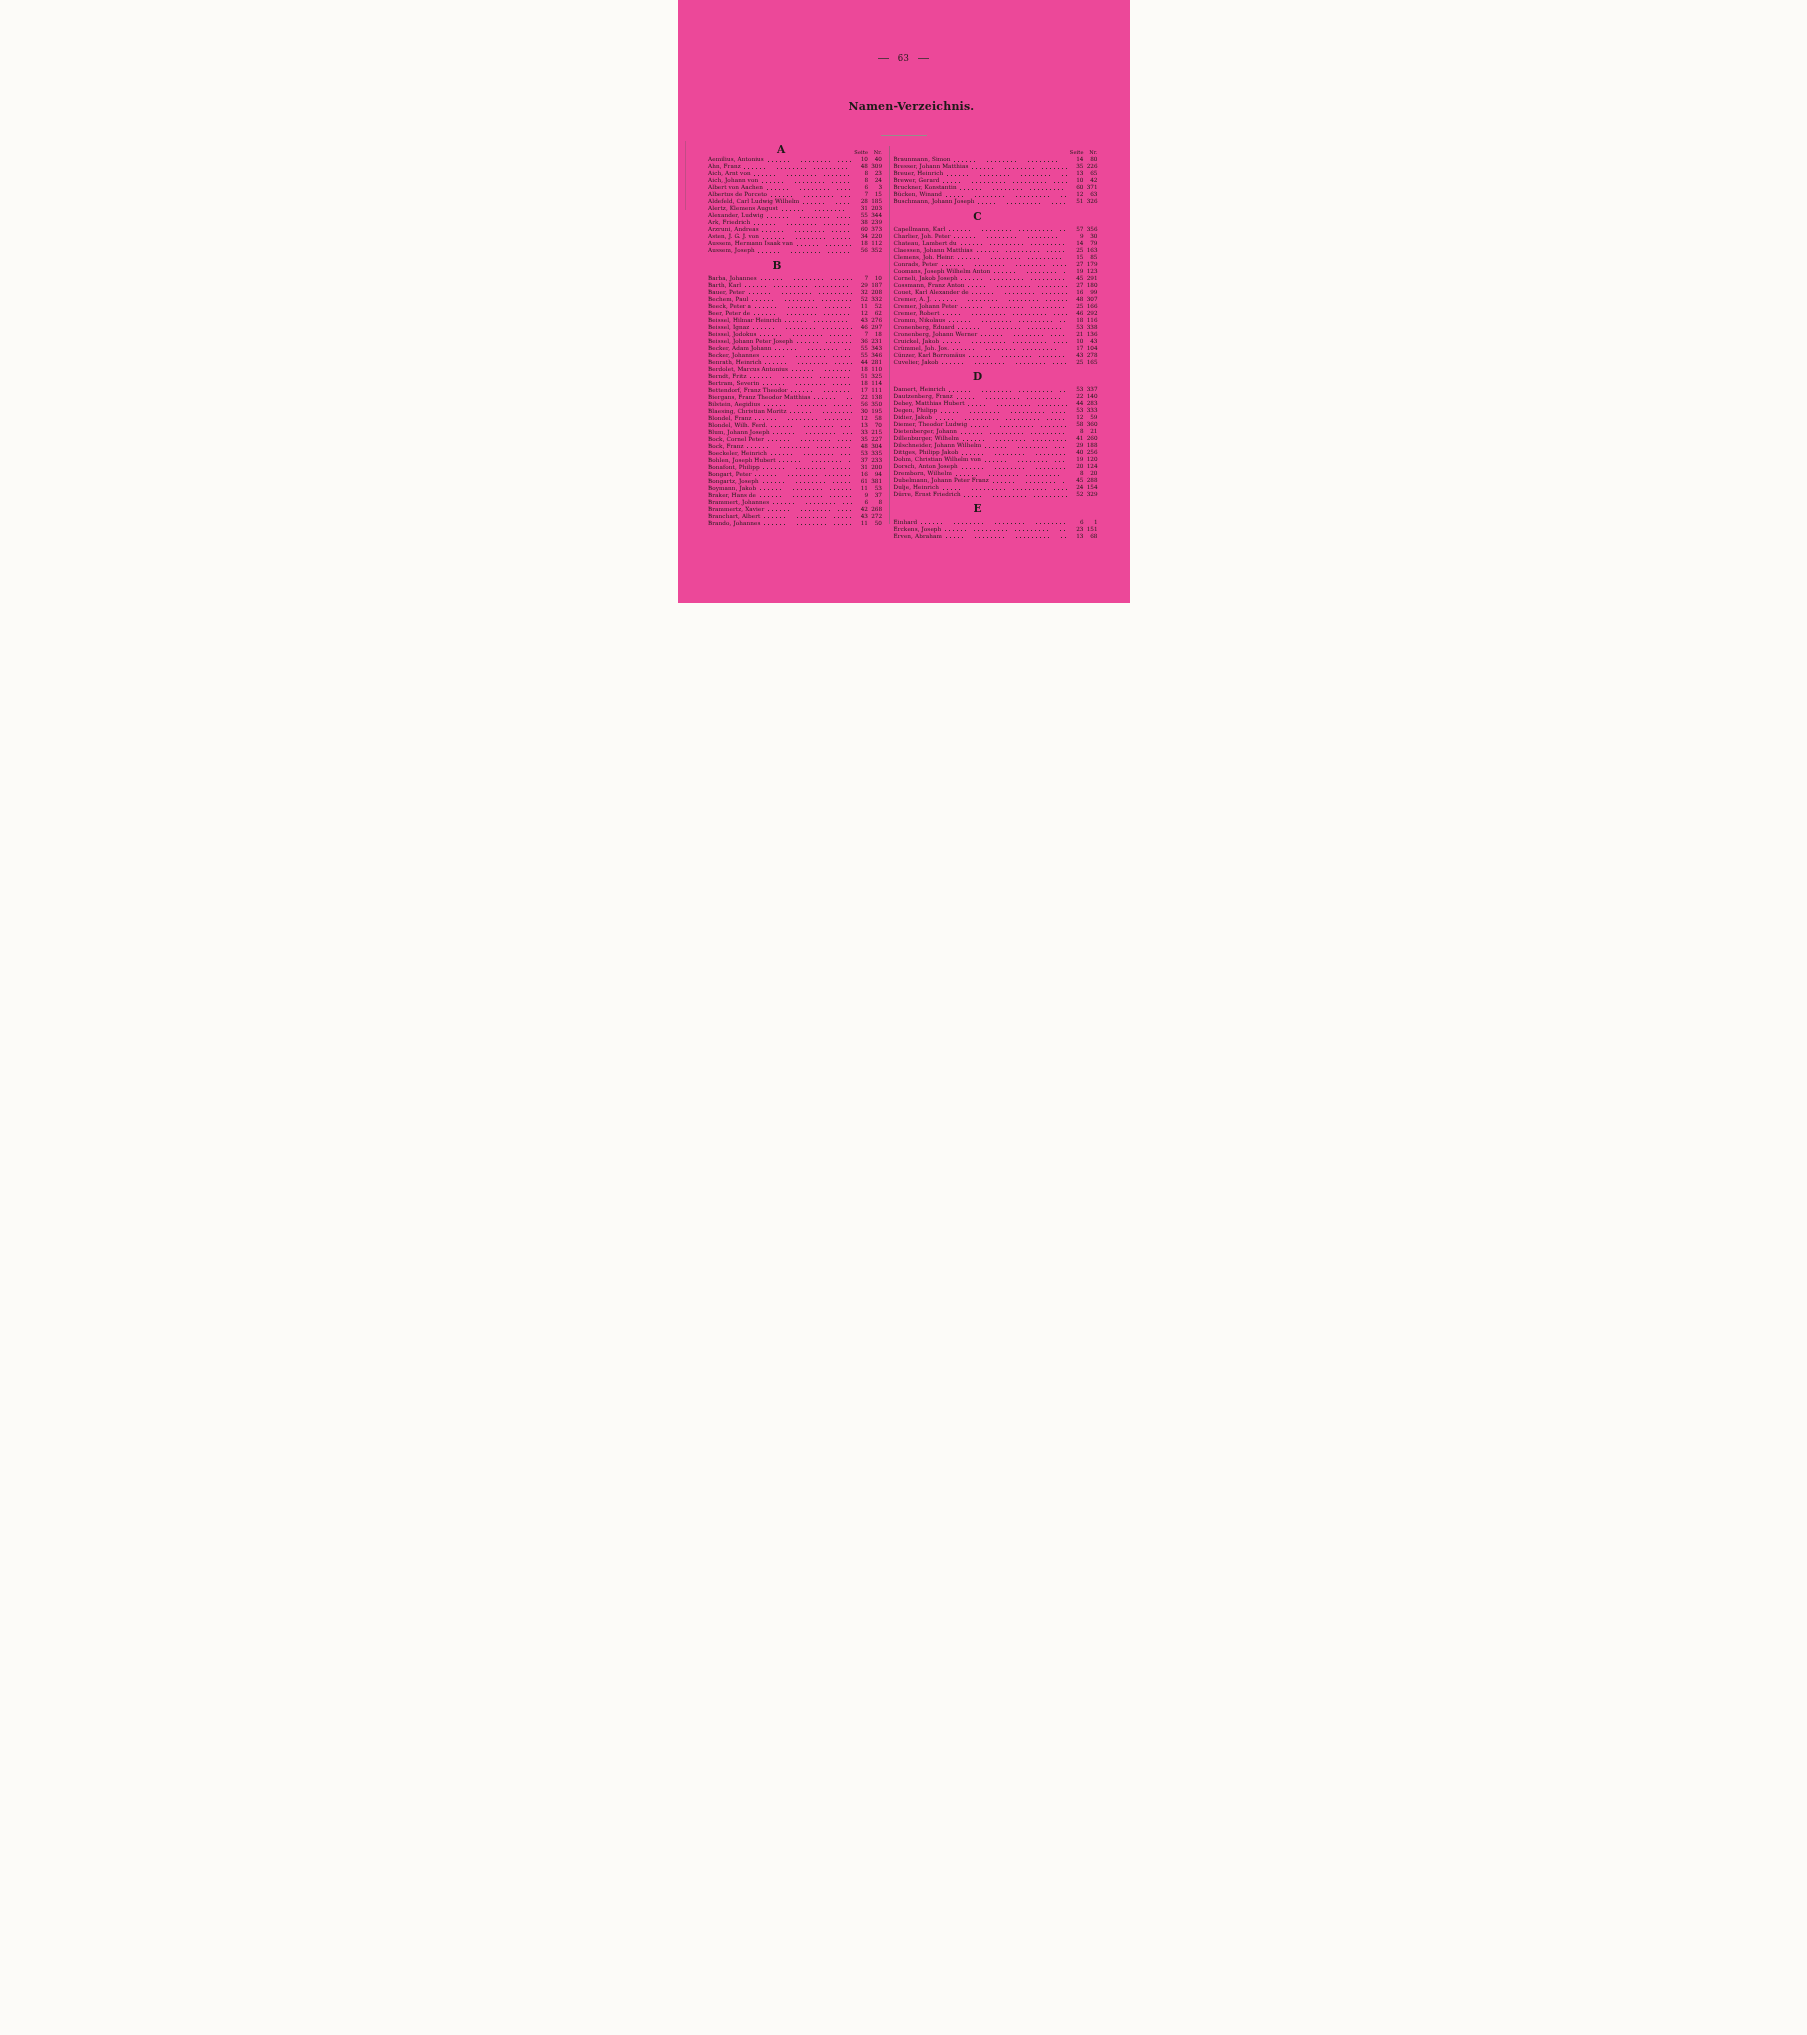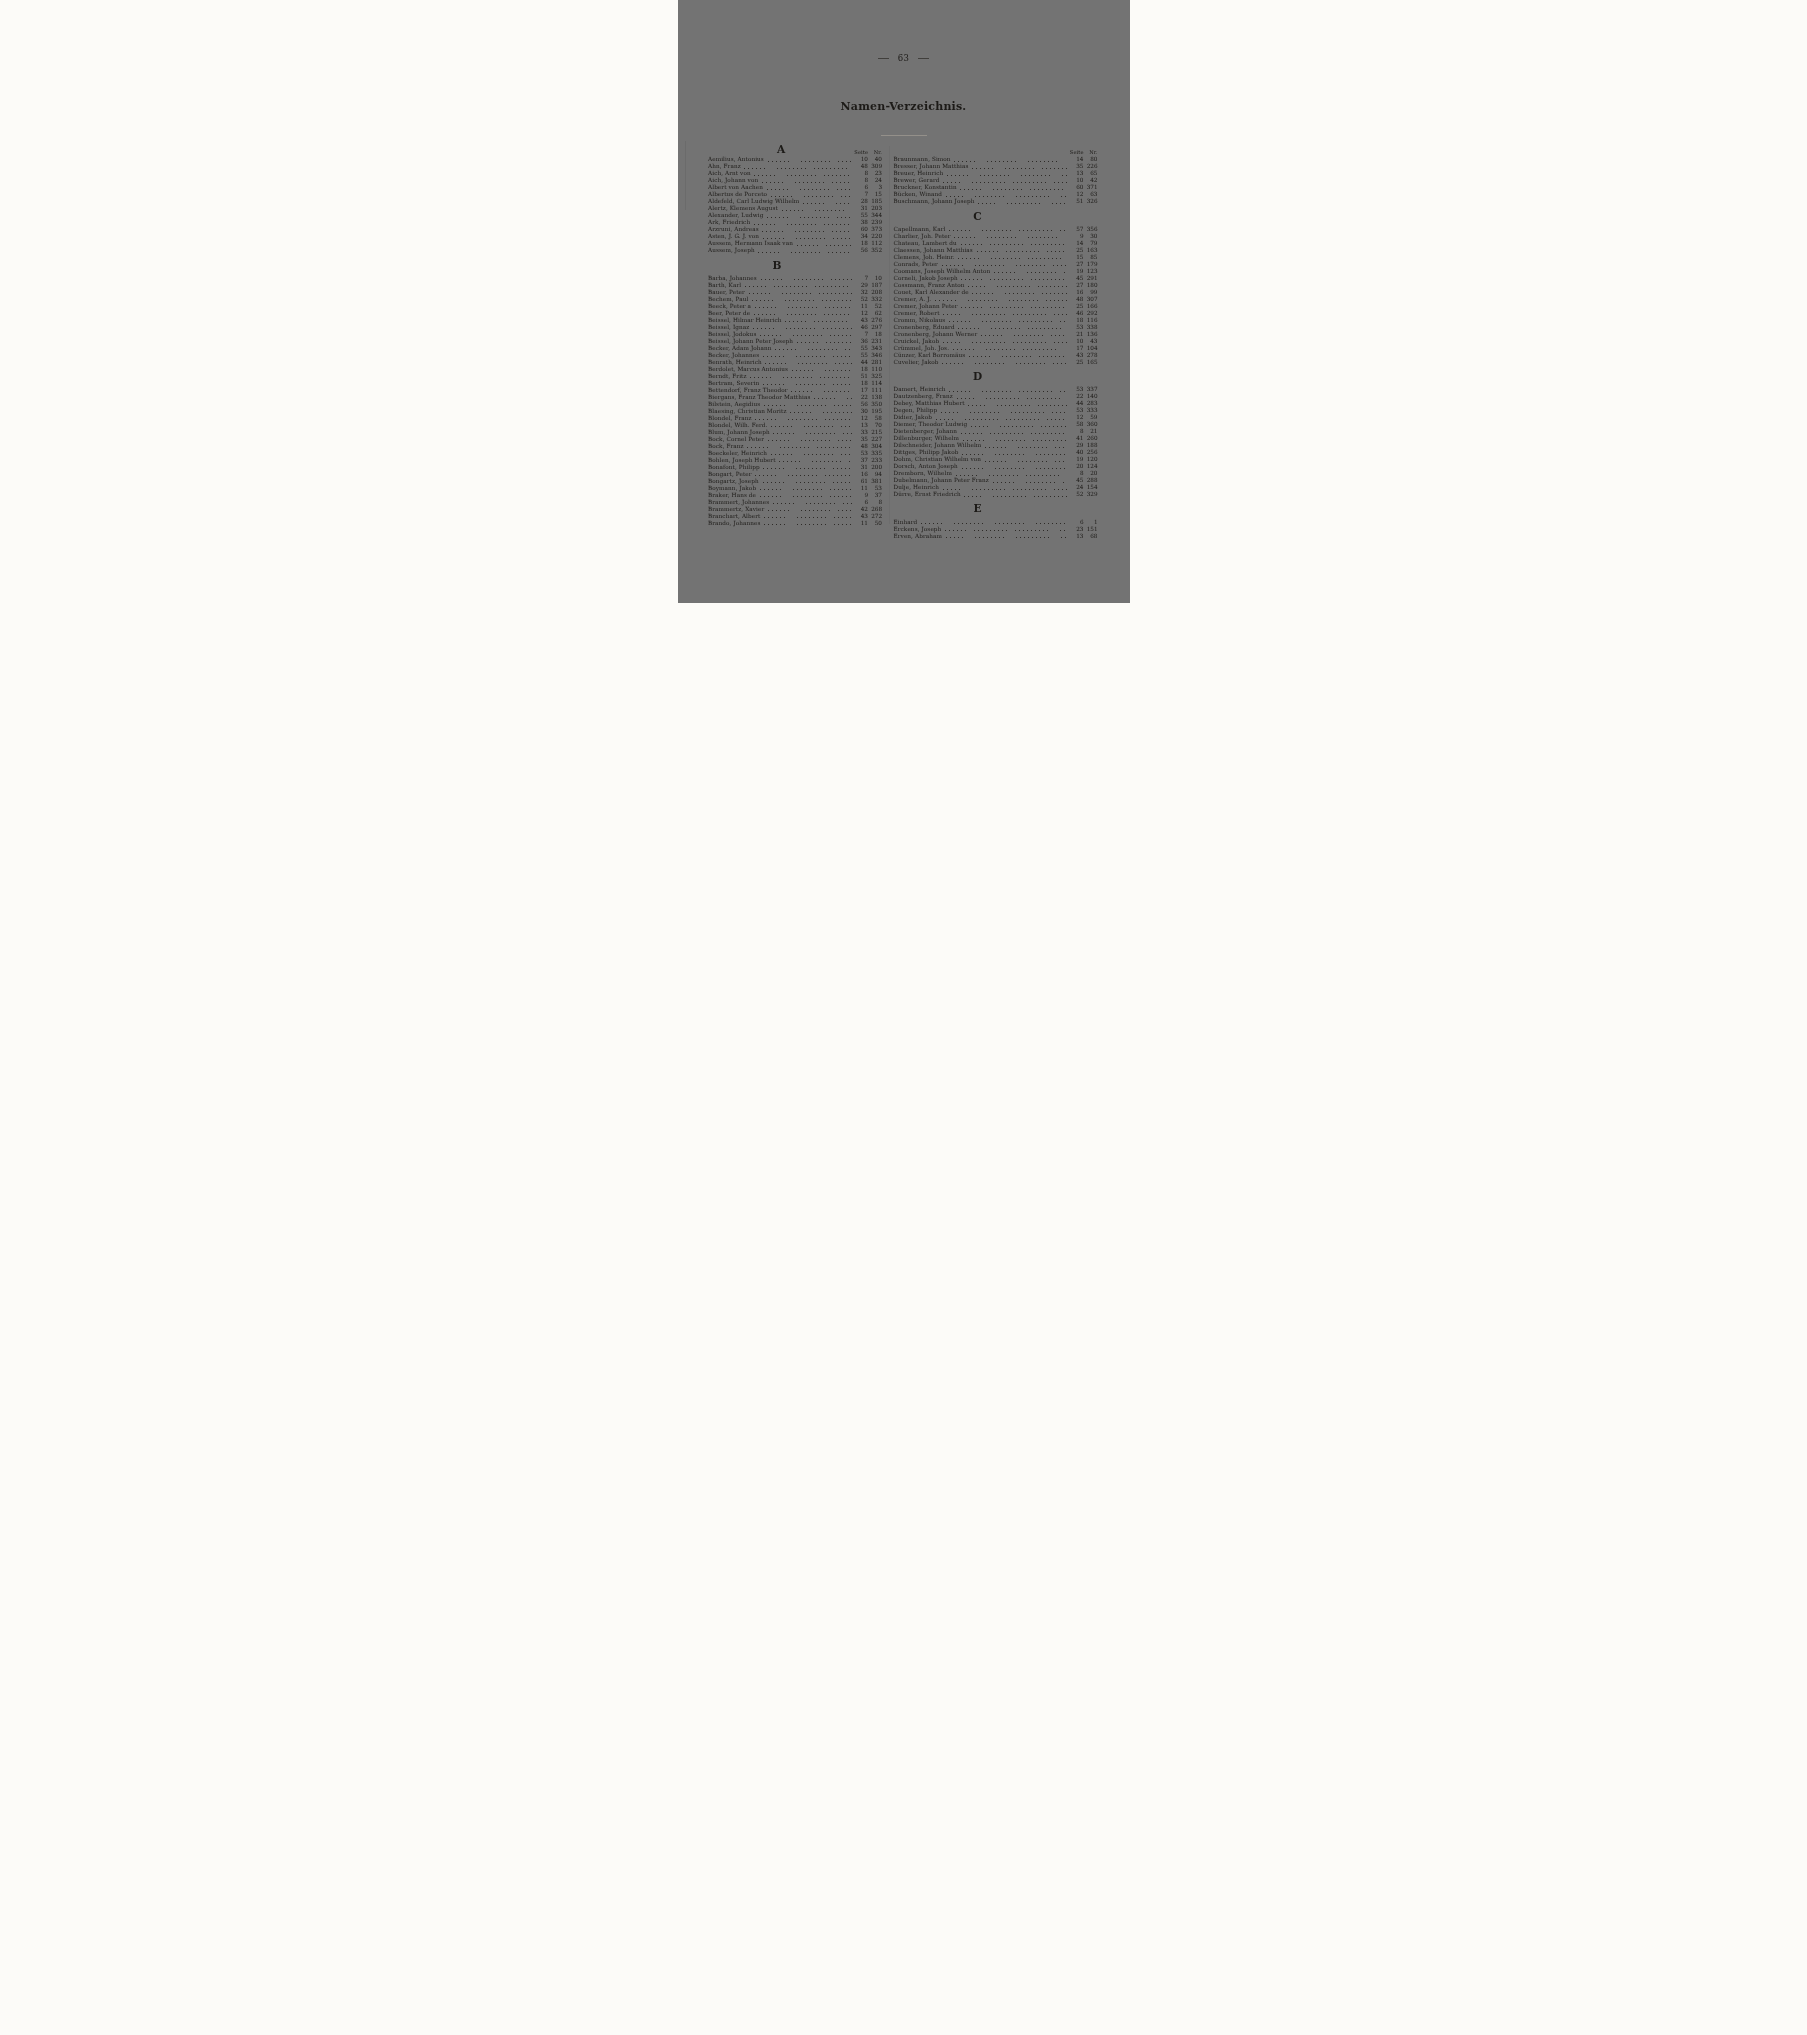--- a/index.html
+++ b/index.html
@@ -5,21 +5,21 @@
   html, body {
     margin: 0;
     padding: 0;
     background: #fcfbf8;
   }
   .page {
     position: relative;
     width: 452px;
     height: 603px;
     margin: 0 auto;
-    background: #737373;
+    background: #ec4899;
     font-family: "DejaVu Serif", "Liberation Serif", serif;
     color: #1d1b18;
     overflow: hidden;
   }
   
   .page-header {
     position: absolute;
     top: 53px; left: 0; right: 0;
     display: flex;
     justify-content: center;
@@ -31,21 +31,21 @@
     background: #35322e;
     opacity: .8;
   }
   .page-number {
     font-size: 8.5px;
     letter-spacing: 0.4px;
   }
   
   .title {
     position: absolute;
-    top: 100px; left: 0; width: 100%;
+    top: 100px; left: 8px; width: 100%;
     margin: 0;
     text-align: center;
     font-size: 11px;
     font-weight: 700;
     letter-spacing: 0.2px;
   }
   .title-rule {
     position: absolute;
     top: 135px; left: 50%;
     transform: translateX(-50%);

